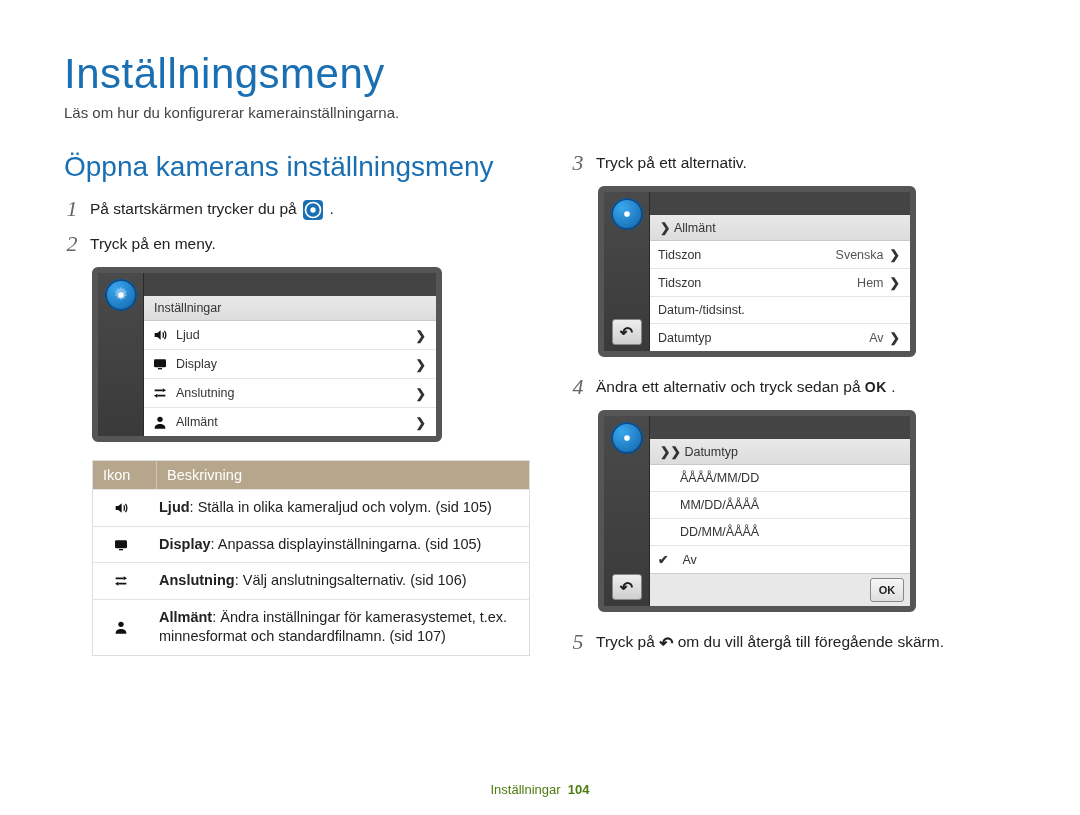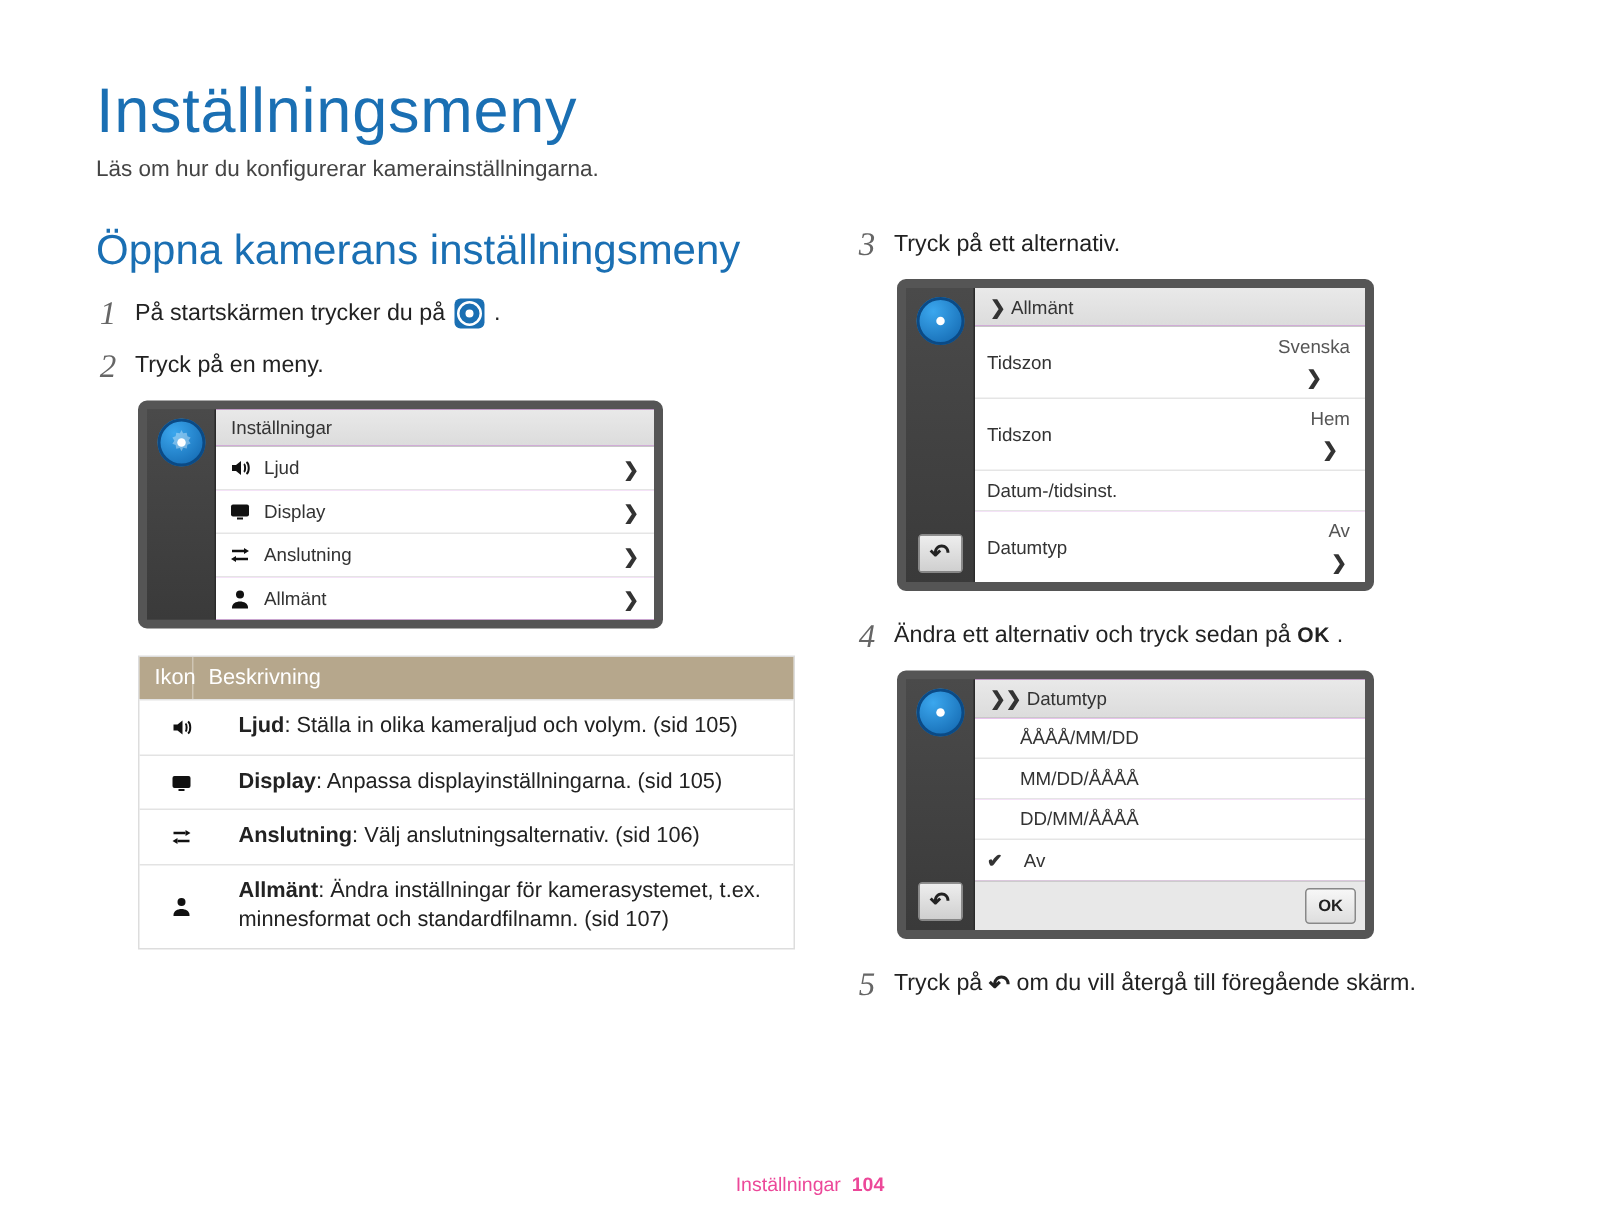--- a/index.html
+++ b/index.html
@@ -18,46 +18,46 @@
   .inline-back { display: inline-block; font-weight: 900; font-size: 17px; vertical-align: -2px; }
 
   
   .device { width: 350px; margin: 12px 0 18px 28px; border: 6px solid #555; border-radius: 6px; background: #444; padding: 0; position: relative; }
   .device.small { width: 318px; margin-left: 28px; }
   .d-body { display: flex; }
   .d-side { width: 46px; background: linear-gradient(#4a4a4a,#3a3a3a); border-right: 1px solid #2a2a2a; display: flex; flex-direction: column; align-items: center; padding-top: 6px; }
   .d-gear { width: 32px; height: 32px; border-radius: 50%; background: radial-gradient(circle at 35% 30%, #3ba7ee, #0d5ea6); box-shadow: inset 0 0 0 2px #0b4a85; display:flex;align-items:center;justify-content:center; }
   .d-gear svg { width: 20px; height: 20px; }
   .d-back { width: 30px; height: 26px; margin-top: auto; margin-bottom: 6px; border: 1px solid #888; border-radius: 3px; background: linear-gradient(#eee,#cfcfcf); display:flex;align-items:center;justify-content:center; font-size:16px; font-weight:900;}
-  .d-main { flex: 1; background: #d946ef; }
+  .d-main { flex: 1; background: #f9a8d4; margin-top: 23px; }
   .d-header { font-size: 12.5px; padding: 5px 10px; background: linear-gradient(#e9e9e9,#dcdcdc); border-bottom: 1px solid #c8c8c8; color:#333; }
   .d-row { display:flex; align-items:center; justify-content:space-between; padding: 6px 10px 6px 8px; border-bottom: 1px solid #e5e5e5; font-size: 12.5px; color:#333; background:#fff; }
   .d-row:last-child { border-bottom: none; }
   .d-row .lbl { display:flex; align-items:center; gap:8px; }
   .mini-icon { width:16px; height:16px; display:inline-flex; align-items:center; justify-content:center; }
   .chev { font-weight: 900; color:#333; }
-  .d-row .val { color:#555; display:flex; align-items:center; gap:6px;flex-direction:column; }
+  .d-row .val { color:#555; display:flex; align-items:center; gap:6px; }
   .d-breadcrumb { font-size:12.5px; padding:5px 10px; background: linear-gradient(#e9e9e9,#dcdcdc); border-bottom:1px solid #c8c8c8; color:#333; }
   .d-footer { display:flex; justify-content:flex-end; padding:4px 6px; background:#e8e8e8; border-top:1px solid #ccc; }
   .d-ok { width:34px; height:24px; border:1px solid #888; border-radius:3px; background: linear-gradient(#f7f7f7,#dedede); font-size:11px; font-weight:800; display:flex;align-items:center;justify-content:center; }
   .tick { font-weight:900; margin-right:6px; }
 
   
   .table { width: 438px; margin-left: 28px; border: 1px solid #ddd; font-size: 14.5px; }
   .table .thead { display:flex; background: #b6a78c; color:#fff; }
   .table .th { padding: 6px 10px; }
-  .table .th.c1 { width: 36px; border-right: 1px solid rgba(255,255,255,.35); }
+  .table .th.c1 { width: 64px; border-right: 1px solid rgba(255,255,255,.35); }
   .table .th.c2 { flex:1; }
   .table .trow { display:flex; border-top: 1px solid #e3e3e3; }
   .table .td1 { width:56px; display:flex; align-items:center; justify-content:center; padding:8px 0; }
   .table .td2 { flex:1; padding: 8px 10px; line-height:1.35; }
   .table b { font-weight:700; }
 
   
-  .pfoot { position:absolute; bottom:18px; left:0; right:0; text-align:center; font-size:13px; color:#ec4899; }
+  .pfoot { position:absolute; bottom:18px; left:0; right:0; text-align:center; font-size:13px; color:#4d7c0f; }
   .pfoot .pn { font-weight:600; }
 
   
   svg { display:block; }
 </style>
 </head>
 <body>
 
 <div class="page">
   <h1 class="title">Inställningsmeny</h1>

